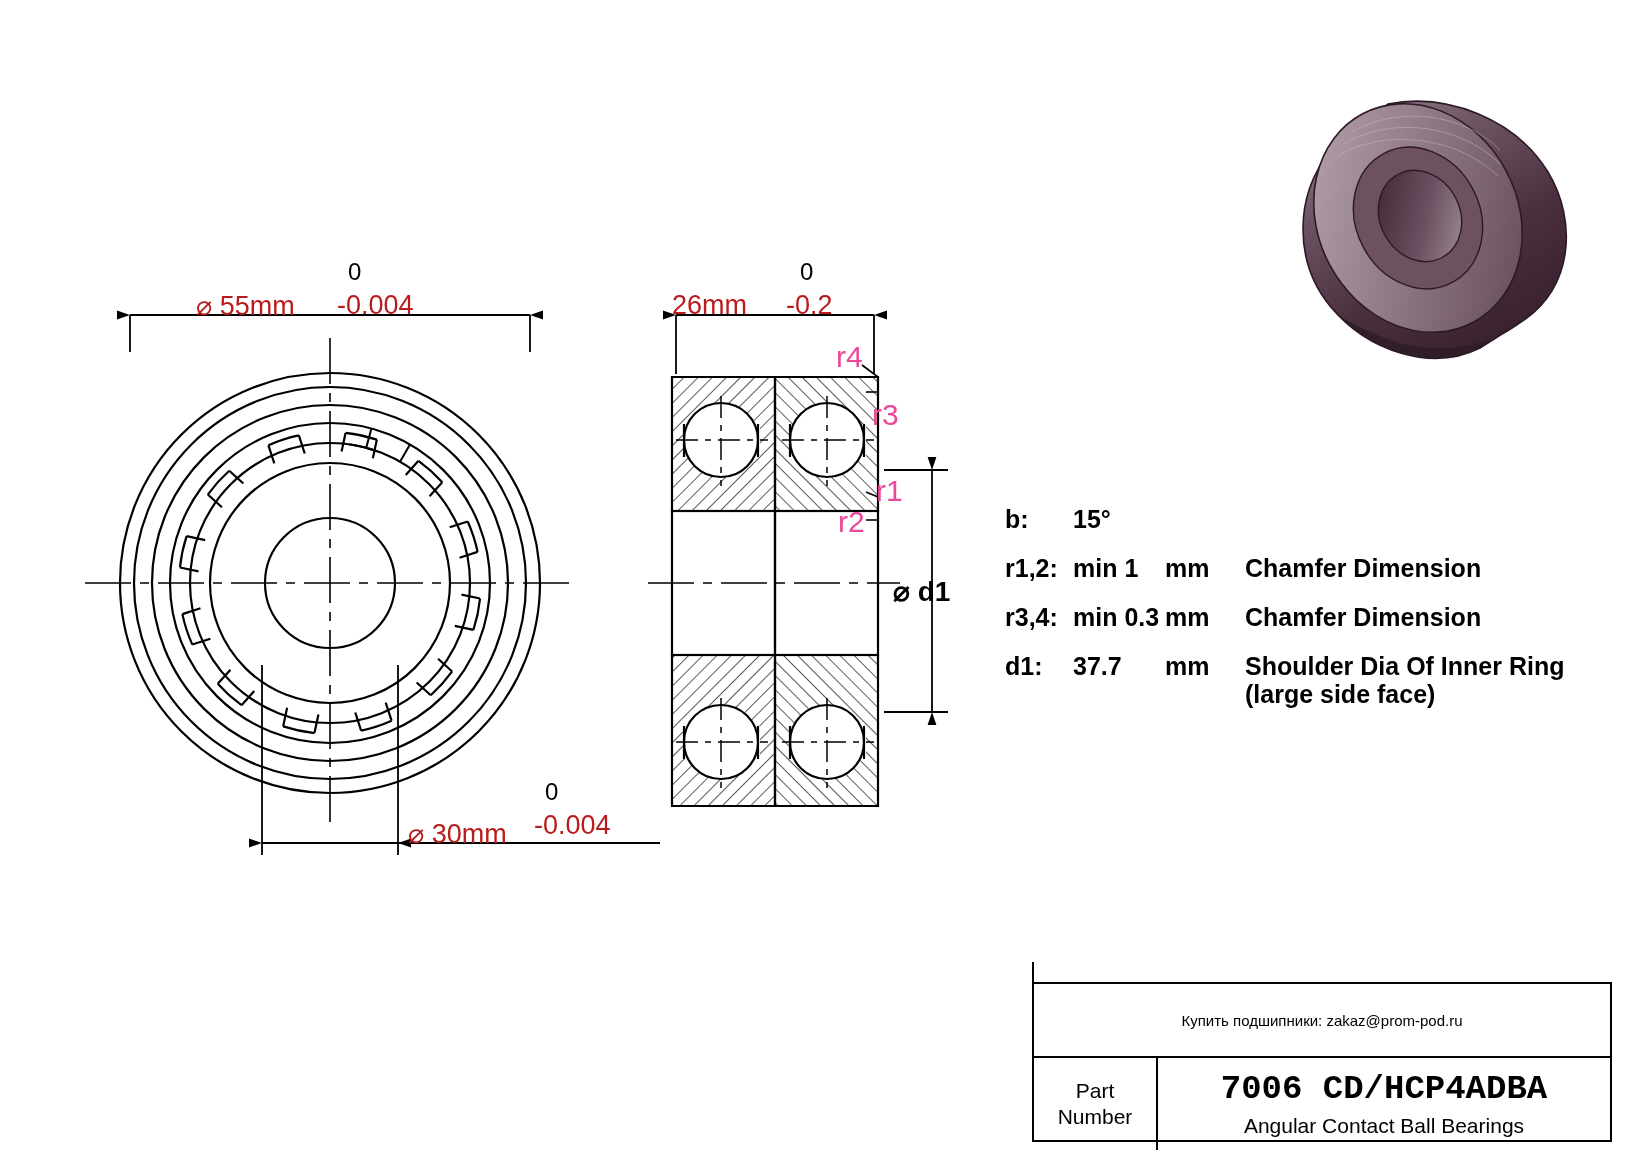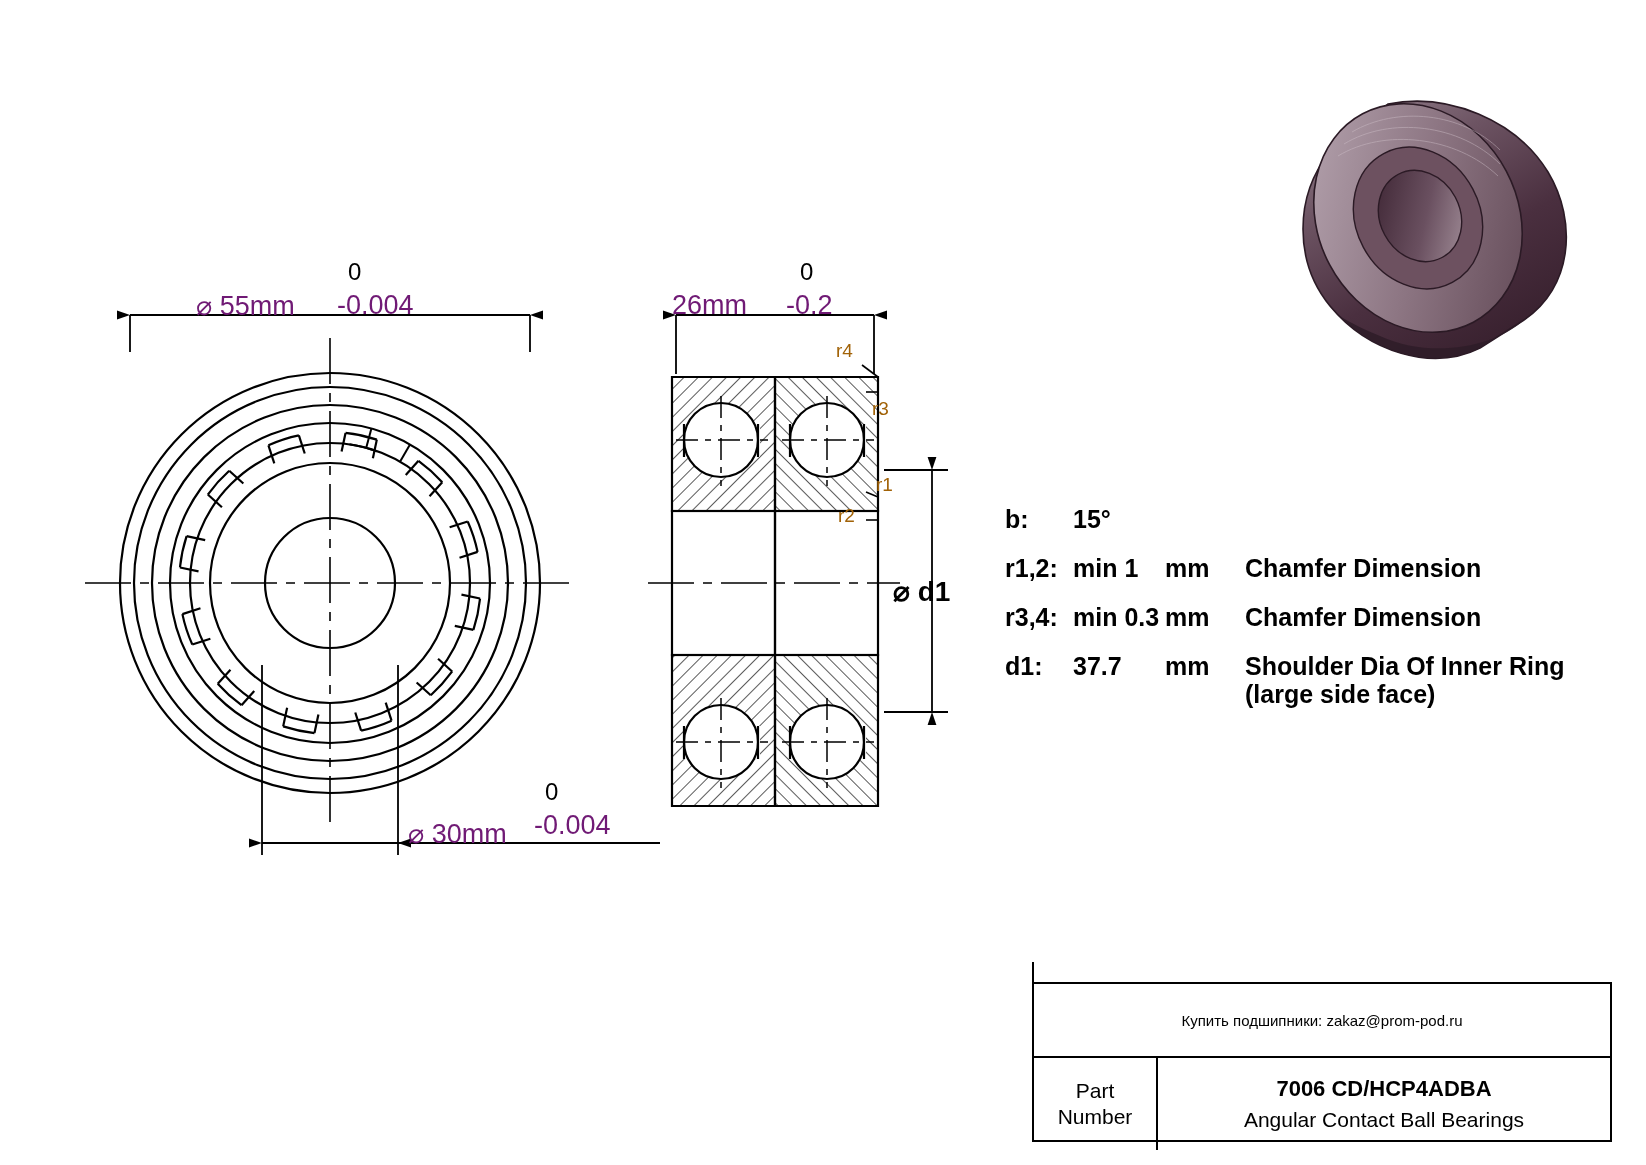--- a/index.html
+++ b/index.html
@@ -22,35 +22,35 @@
     height: 1165px;
   }
   svg { display: block; }
 
   
   .dim-text {
     position: absolute;
     font-size: 27px;
     font-family: "Liberation Sans", sans-serif;
     white-space: nowrap;
-    color: #701a75;
+    color: #b91c1c;
   }
   .tol-text {
     position: absolute;
     font-size: 24px;
     font-family: "Liberation Sans", sans-serif;
     white-space: nowrap;
     color: #000;
   }
   .lead-label {
     position: absolute;
-    font-size: 19px;
+    font-size: 30px;
     font-family: "Liberation Sans", sans-serif;
     white-space: nowrap;
-    color: #a16207;
+    color: #ec4899;
   }
   .dia-label {
     position: absolute;
     font-size: 28px;
     font-weight: bold;
     white-space: nowrap;
   }
 
   
   .spec-table {
@@ -120,22 +120,23 @@
   }
   .tb-part-value {
     flex: 1;
     display: flex;
     flex-direction: column;
     align-items: center;
     justify-content: center;
     text-align: center;
   }
   .tb-part-number {
-    font-size: 22px;
-    font-weight: bold;
+    font-size: 34px;
+    font-weight: bold;
+    font-family: Liberation Mono, monospace;
   }
   .tb-part-desc {
     font-size: 21px;
     margin-top: 6px;
   }
   .tb-tick {
     position: absolute;
     left: 1032px;
     top: 962px;
     width: 2px;

